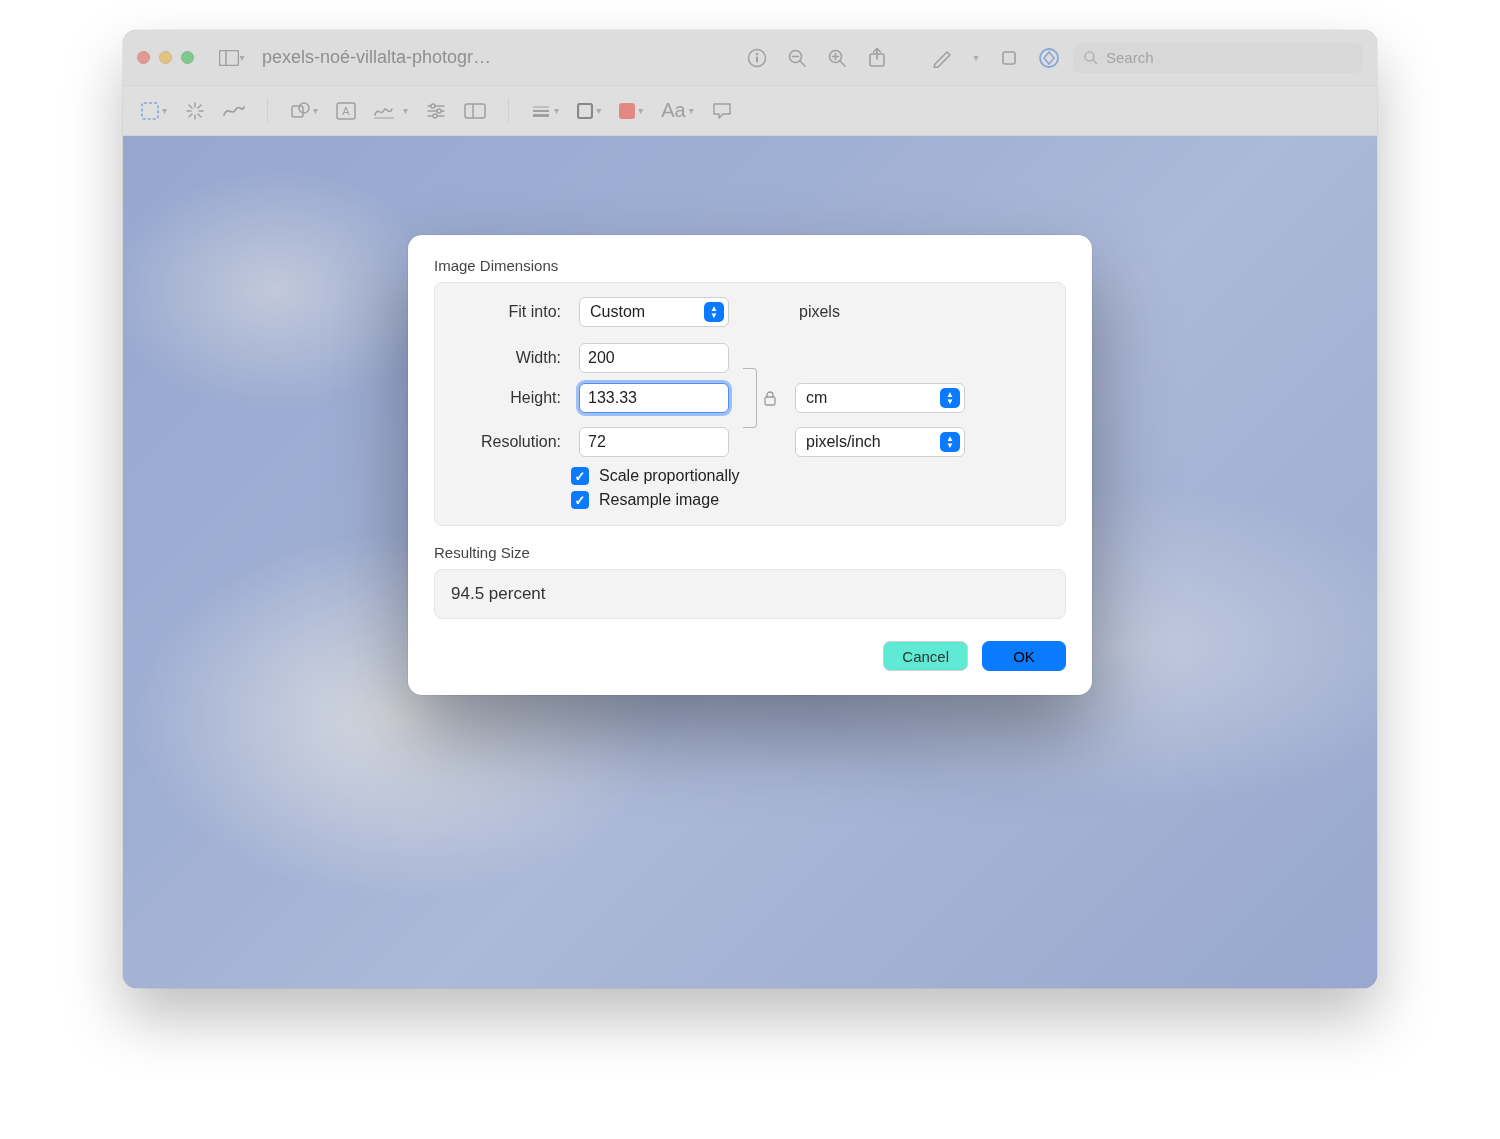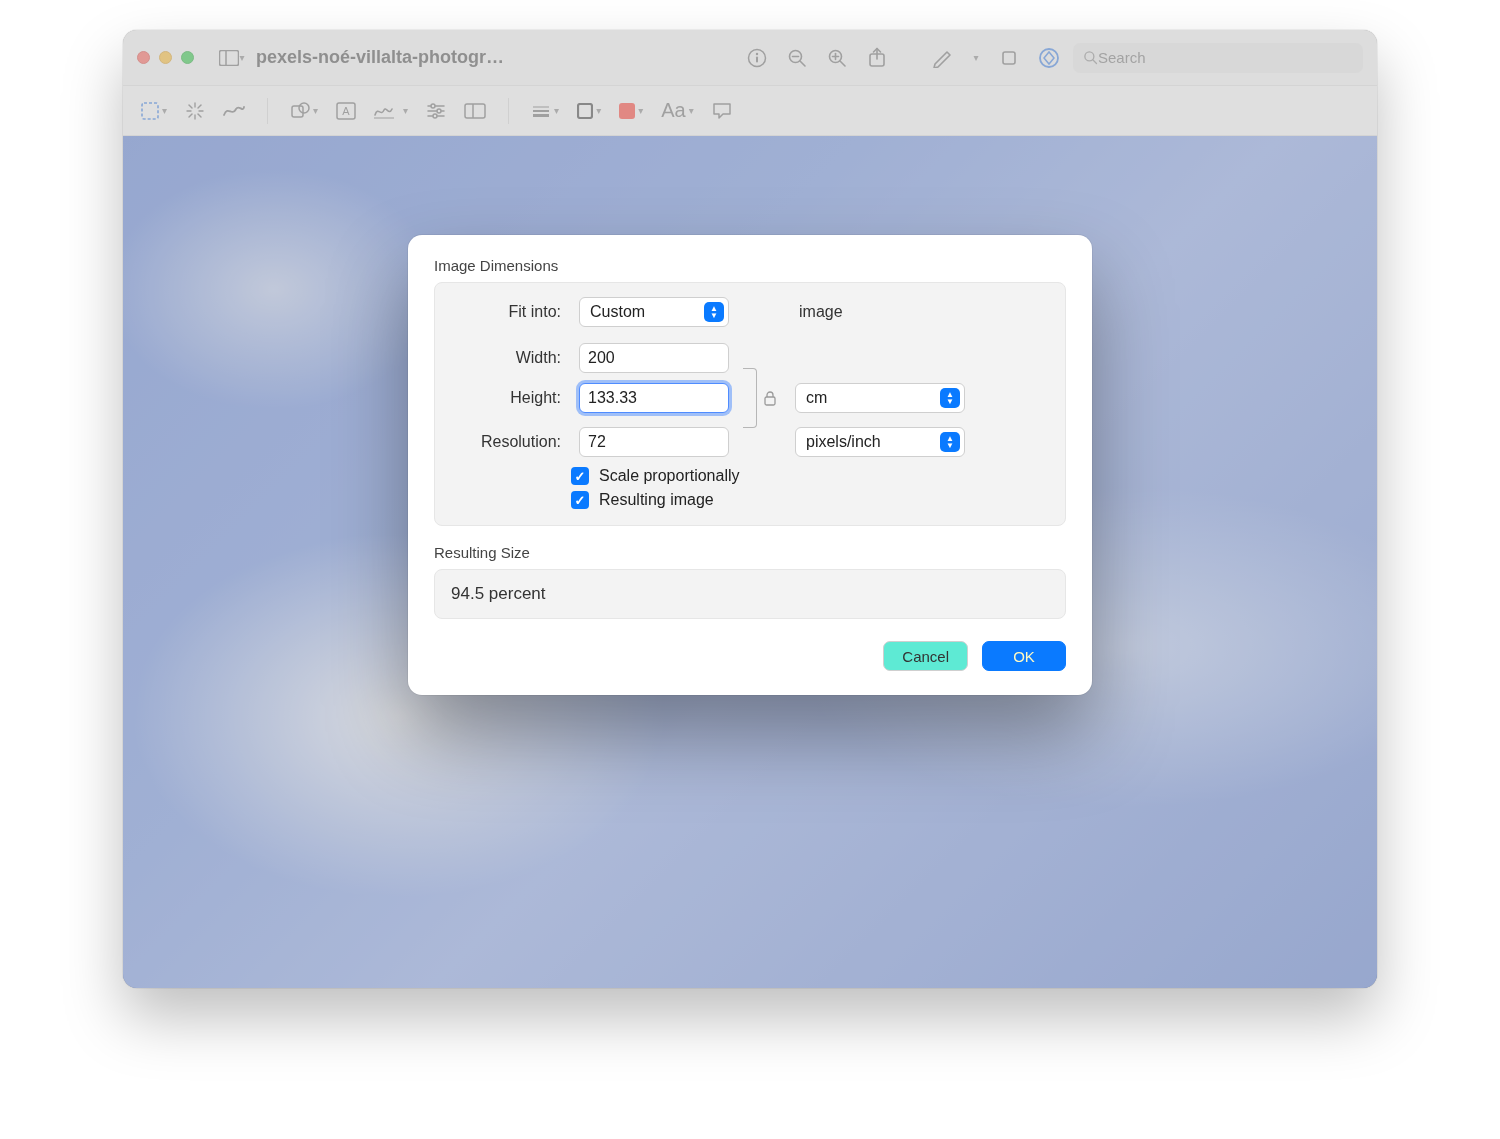--- a/index.html
+++ b/index.html
@@ -39,31 +39,31 @@
   .dot { width:13px; height:13px; border-radius:50%; }
   .dot.red{background:#ff5f57;border:1px solid #e14942;}
   .dot.yellow{background:#febc2e;border:1px solid #dfa023;}
   .dot.green{background:#28c840;border:1px solid #1faa33;}
   .titlebar .toolbtn {
     color:#6f6f6f;
     display:flex; align-items:center; justify-content:center;
     width:32px;height:32px;border-radius:6px;
   }
   .titlebar .title {
-    font-size:18px; font-weight:700; color:#4a4a4a;
-    margin-right:auto;
+    font-size:18px; font-weight:400; color:#4a4a4a;
+    margin-left:6px; margin-right:auto;
     max-width:330px; overflow:hidden; white-space:nowrap; text-overflow:ellipsis;
   }
   .searchbox {
     flex:0 0 290px;
     height:30px;
     background:#ececec;
     border-radius:7px;
     display:flex;align-items:center;
-    padding:0 10px; gap:0;
+    padding:0 10px; gap:8px;
     color:#888;
   }
   .searchbox input{
     border:none;background:transparent;outline:none;
     font-size:15px;color:#555;flex:1;
   }
   
   .toolbar2 {
     height:50px;
     background:#fafafa;
@@ -199,21 +199,21 @@
     border-radius:7px;
     font-size:15px;
     display:flex;align-items:center;justify-content:center;
     padding:0 18px;
     cursor:default;
   }
   .btn.secondary{
     background:#5eead4;border:1px solid #cfcfcf;color:#333;
   }
   .btn.primary{
-    background:#0a7aff;color:#fef9c3;border:1px solid #0a7aff;font-weight:500;
+    background:#0a7aff;color:#000000;border:1px solid #0a7aff;font-weight:500;
   }
   svg{display:block;}
   .swatch{width:16px;height:16px;border-radius:3px;background:#ff3b30;display:inline-block;}
 </style>
 </head>
 <body>
 
 <div class="window">
   <div class="modal-overlay"></div>
 
@@ -399,21 +399,21 @@
     <div class="section-title">Image Dimensions</div>
     <div class="panel">
 
       <div class="row tall">
         <div class="lbl">Fit into:</div>
         <div class="select" style="grid-column:2;">
           <span>Custom</span>
           <span class="arrows">▲<br>▼</span>
         </div>
         <div></div>
-        <div class="unit-text" style="padding-left:4px">image</div>
+        <div class="unit-text" style="padding-left:4px">pixels</div>
       </div>
 
       <div style="position:relative">
         <div class="row" style="margin-bottom:10px;">
           <div class="lbl">Width:</div>
           <input class="txt-input" value="200" style="">
           <div class="lock-cell" style="grid-row:span 1;">
           </div>
           <div></div>
         </div>
@@ -444,21 +444,21 @@
         </div>
       </div>
 
       <div class="checks">
         <div class="chk">
           <div class="chkbox">✓</div>
           <span>Scale proportionally</span>
         </div>
         <div class="chk">
           <div class="chkbox">✓</div>
-          <span>Resulting image</span>
+          <span>Resample image</span>
         </div>
       </div>
     </div>
 
     <div class="section-title" style="margin-top:18px">Resulting Size</div>
     <div class="result-panel">
       <div>94.5 percent</div>
     </div>
 
     <div class="dialog-buttons">

